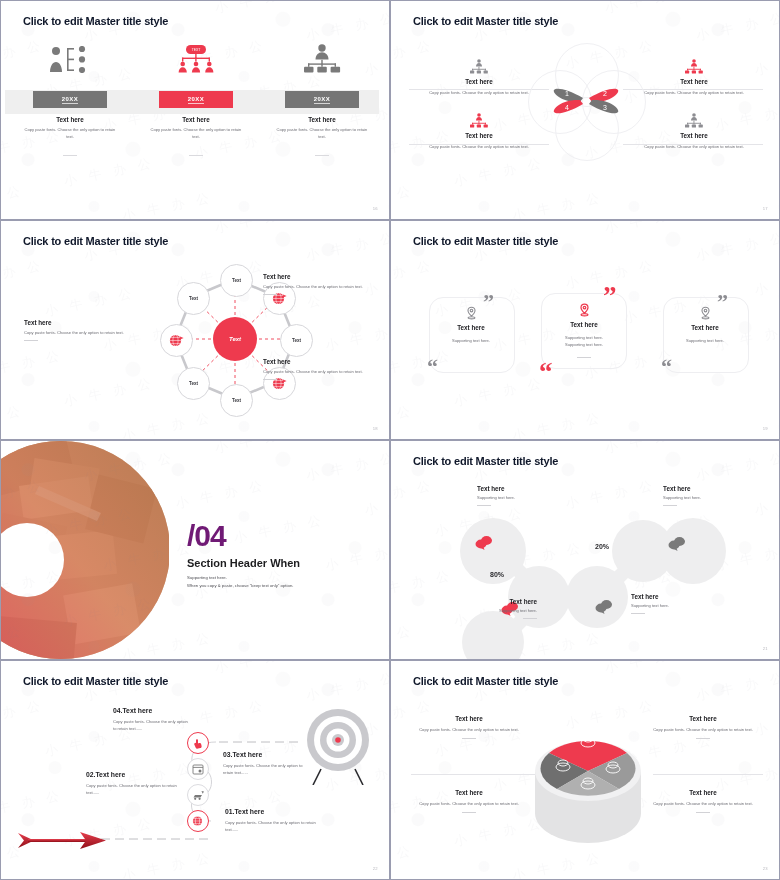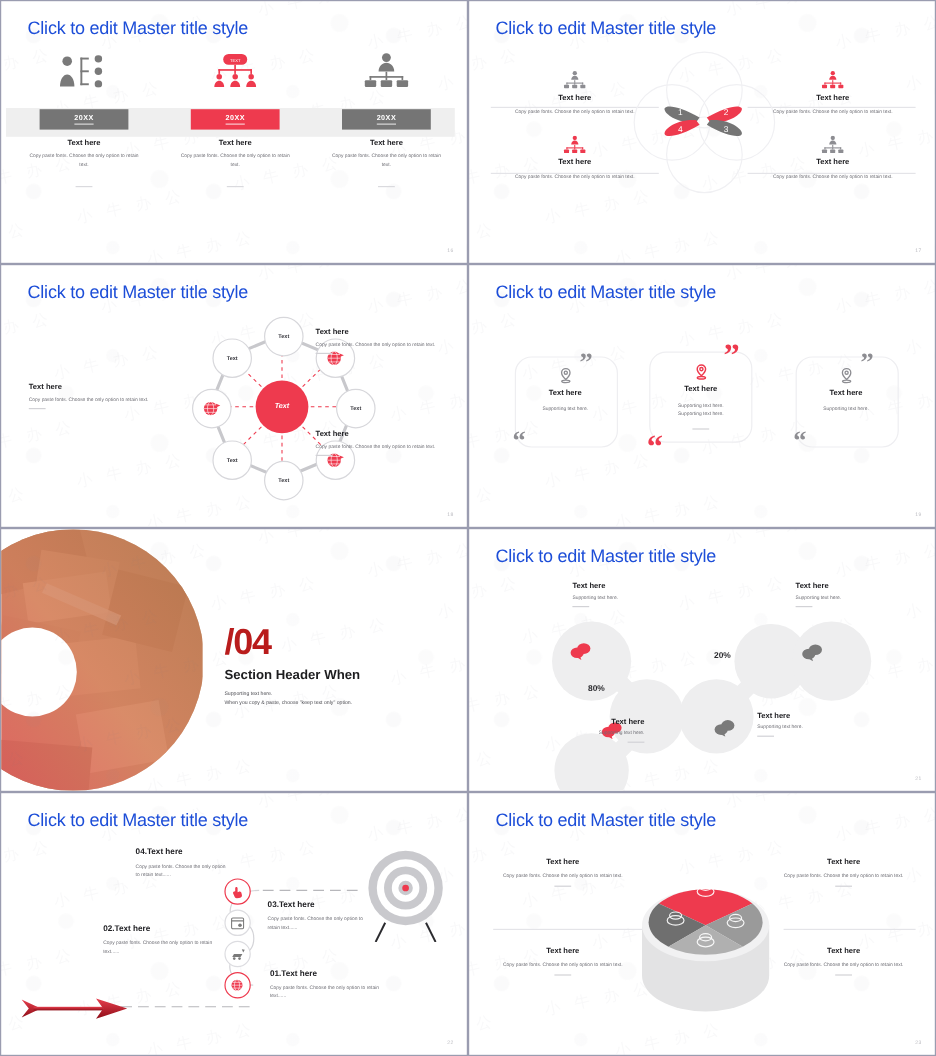--- a/index.html
+++ b/index.html
@@ -10,21 +10,21 @@
        background-image:
          radial-gradient(circle at 18% 22%, rgba(150,150,160,.085) 0 6px, transparent 7px),
          radial-gradient(circle at 62% 58%, rgba(150,150,160,.075) 0 5px, transparent 6px),
          radial-gradient(circle at 88% 14%, rgba(150,150,160,.07) 0 7px, transparent 8px),
          radial-gradient(circle at 36% 82%, rgba(150,150,160,.07) 0 6px, transparent 7px);
        background-size:150px 130px,150px 130px,150px 130px,150px 130px;}
   .wm::after{content:"小牛办公  小牛办公  小牛办公  小牛办公  小牛办公  小牛办公  小牛办公  小牛办公  小牛办公  小牛办公  小牛办公  小牛办公  小牛办公  小牛办公  小牛办公  小牛办公";
        position:absolute;left:-30px;top:-10px;width:460px;height:260px;
        font-size:13px;line-height:46px;letter-spacing:12px;color:rgba(130,130,145,.10);
        transform:rotate(-12deg);word-spacing:18px;}
-  .title{position:absolute;left:22px;top:14px;font-size:15px;font-weight:normal;color:#1d4ed8;letter-spacing:-.2px;}
+  .title{position:absolute;left:22px;top:14px;font-size:11px;font-weight:bold;color:#0f172a;letter-spacing:-.2px;}
   .pg{position:absolute;right:11px;bottom:8px;font-size:4.2px;color:#b9b9bf;letter-spacing:.3px;}
   .th{font-size:6.3px;font-weight:bold;color:#202024;}
   .bd{font-size:4.1px;color:#6d6d74;line-height:1.65;}
   .dash{display:block;width:14px;height:1px;background:#d2d2d6;margin-top:3px;}
   .ctr{text-align:center;}
 
   
   .s1band{position:absolute;left:4px;top:89px;width:374px;height:24px;background:#efefef;}
   .s1col{position:absolute;top:44px;width:110px;text-align:center;}
   .s1ico{height:28px;display:flex;align-items:flex-end;justify-content:center;}
@@ -46,21 +46,21 @@
         display:flex;align-items:center;justify-content:center;font-size:4.6px;color:#3a3a40;font-weight:600;}
   .center{width:44px;height:44px;border-radius:50%;background:#ee3a4e;color:#fff;display:flex;
           align-items:center;justify-content:center;font-size:6px;font-style:italic;font-weight:bold;}
 
   
   .card{position:absolute;width:84px;height:74px;border:1.4px solid #eeeef1;border-radius:14px;}
   .qm{position:absolute;font-size:22px;font-weight:bold;line-height:1;font-family:"Liberation Serif",serif;}
 
   
   .s5img{position:absolute;left:0;top:0;width:168px;height:218px;overflow:hidden;}
-  .s5num{position:absolute;left:186px;top:78px;font-size:30px;font-weight:bold;color:#b91c1c;letter-spacing:-1px;font-family:"Liberation Sans",sans-serif;}
+  .s5num{position:absolute;left:186px;top:78px;font-size:30px;font-weight:bold;color:#701a75;letter-spacing:-1px;font-family:"Liberation Sans",sans-serif;}
   .s5hd{position:absolute;left:186px;top:116px;font-size:11px;font-weight:bold;color:#1d1d1f;}
   .s5sub{position:absolute;left:186px;top:133px;font-size:4.3px;color:#4d4d53;line-height:1.9;}
   .pct{position:absolute;display:flex;align-items:center;justify-content:center;font-size:7px;font-weight:bold;color:#2a2a2e;}
 
   
   .ringico{position:absolute;width:20px;height:20px;border-radius:50%;background:#fff;border:1px solid #dcdce0;
            display:flex;align-items:center;justify-content:center;}
   .ringico.r{border-color:#ee3a4e;}
 
   

